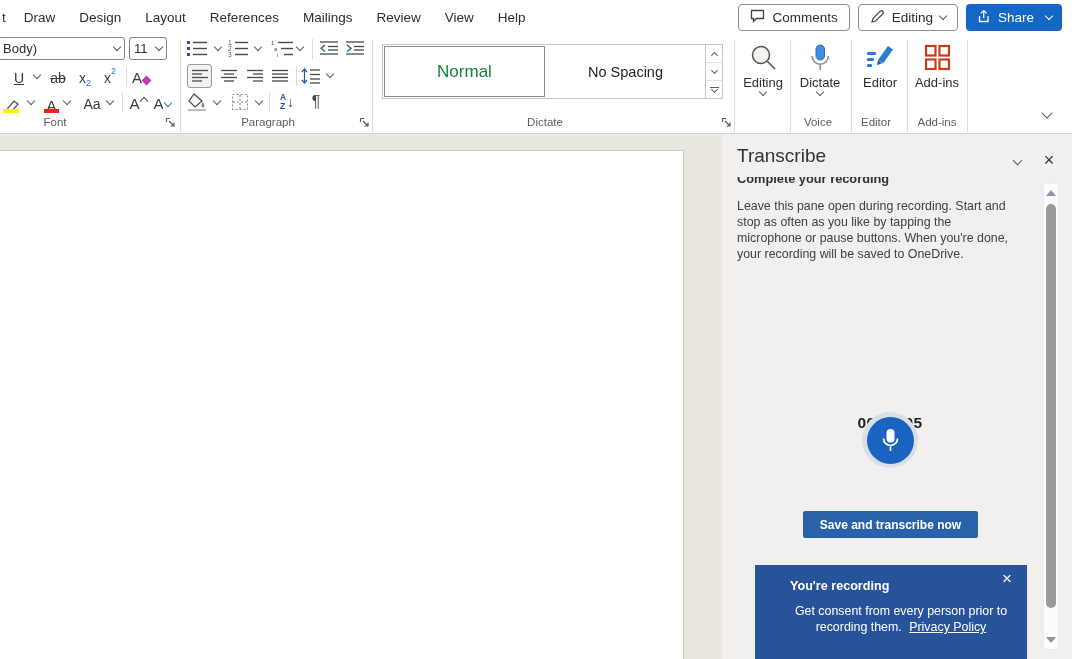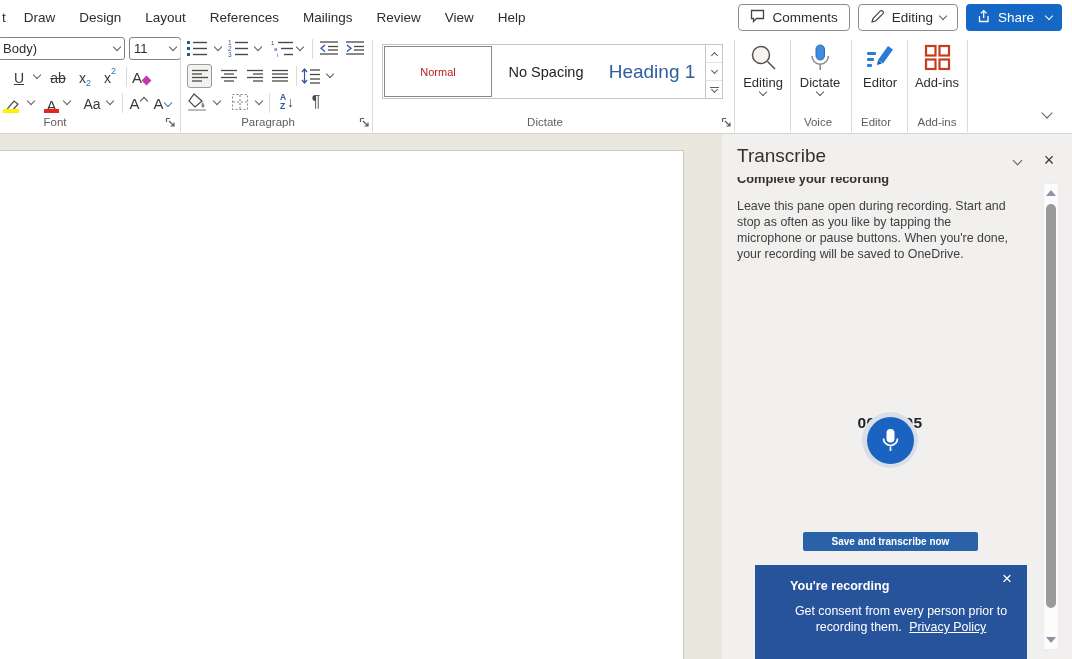--- a/index.html
+++ b/index.html
@@ -49,22 +49,22 @@
   .pane-title { position:absolute; left:15px; top:11px; font-size:19px; color:#333231; font-weight:400; }
   .pane-hbtn { position:absolute; width:22px; height:22px; display:flex; align-items:center; justify-content:center; }
   .pane-scrollarea { position:absolute; left:15px; top:43px; width:292px; height:482px; overflow:hidden; }
   .pane-heading-clip { height:13px; overflow:hidden; }
   .pane-heading { font-size:12.8px; font-weight:bold; color:#323130; margin-top:-6px; display:block; }
   .pane-body { margin-top:8px; width:282px; font-size:12.4px; line-height:16px; color:#404040; }
   .timer { position:absolute; left:0; top:245px; width:336px; text-align:center; font-size:15.5px; font-weight:600; color:#1f1f1f; letter-spacing:0.4px;margin-top:35px; }
   .micbtn { position:absolute; left:140px; top:278px; width:56px; height:56px; border-radius:50%;
             background:#d9dfe9; display:flex; align-items:center; justify-content:center; }
   .micbtn .inner { width:47px; height:47px; border-radius:50%; background:#1b63c1; display:flex; align-items:center; justify-content:center; }
-  .savebtn { position:absolute; left:81px; top:398px; width:175px; height:19px; background:#2a62a9; border:none; border-radius:2px;
-             color:#fff; font-size:10px; font-weight:bold; font-family:"Liberation Sans",sans-serif; }
+  .savebtn { position:absolute; left:81px; top:377px; width:175px; height:27px; background:#2a62a9; border:none; border-radius:2px;
+             color:#fff; font-size:12px; font-weight:bold; font-family:"Liberation Sans",sans-serif; }
   .banner { position:absolute; left:33px; top:431px; width:272px; height:100px; background:#27539b; color:#fff; }
   .banner-title { position:absolute; left:35px; top:14px; font-size:12.6px; font-weight:bold; }
   .banner-close { position:absolute; right:10px; top:4px; font-size:17px; color:#fff; width:20px; height:20px; display:flex; align-items:center; justify-content:center; }
   .banner-body { position:absolute; left:35px; top:38px; width:222px; font-size:12.4px; line-height:16px;text-align:center; }
   .banner-link { color:#fff; text-decoration:underline; }
   .scrollbar { position:absolute; left:321px; top:49px; width:16px; height:467px; background:#fcfcfc; border:1px solid #ececec; }
   .sb-thumb { position:absolute; left:2px; top:20px; width:10px; height:404px; border-radius:5px; background:#9a9a9a; }
   .tri-up { width:0; height:0; border-left:5px solid transparent; border-right:5px solid transparent; border-bottom:6px solid #8b95a5; position:absolute; left:2px; top:6px; }
   .tri-down { width:0; height:0; border-left:5px solid transparent; border-right:5px solid transparent; border-top:6px solid #8b95a5; position:absolute; left:2px; bottom:6px; }
 
@@ -117,21 +117,21 @@
     </div>
   </div>
 </div>
 
 <div class="ribbon">
 
   <div class="combo" style="left:-2px; width:127px;">
     <span>Body)</span>
     <span class="chev"></span>
   </div>
-  <div class="combo" style="left:129px; width:52px;">
+  <div class="combo" style="left:129px; width:38px;">
     <span>11</span>
     <span class="chev"></span>
   </div>
 
   <div class="glyphbtn" style="left:10px; top:31px; width:18px; height:20px; text-decoration:underline;">U</div>
   <span class="chev" style="position:absolute; left:34px; top:40px;"></span>
   <div class="glyphbtn" style="left:47px; top:31px; width:22px; height:20px; text-decoration:line-through;">ab</div>
   <div class="glyphbtn" style="left:76px; top:31px; width:18px; height:20px;">
     <span>x</span>
       <span style="font-size:9px; color:#2b79c2; margin-bottom:-2px;">2</span>
@@ -333,23 +333,22 @@
   <div class="launcher" style="left:358px;">
     <svg width="11" height="11" viewBox="0 0 11 11">
         <path d="M1.5 1.5 H5 M1.5 1.5 V5" stroke="#5a5a5a" fill="none" stroke-width="1.2"></path>
         <path d="M4 4 L9 9 M9 5.5 V9 H5.5" stroke="#5a5a5a" fill="none" stroke-width="1.2"></path>
       </svg>
   </div>
 
   <div class="vsep" style="left:372px;"></div>
 
   <div class="stylecard-wrap">
-    <div class="stylecard selected" style="font-size:11px; color:#b91c1c;">Normal</div>
+    <div class="stylecard selected" style="font-size:17px; color:#15803d;">Normal</div>
     <div class="stylecard" style="font-size:14.5px; color:#252423;">No Spacing</div>
-    <div class="stylecard" style="font-size:19px; color:#2e5f9e; font-weight:300;">Heading 1</div>
   </div>
   <div class="sgallery-btns">
     <div>
         <span class="chev up" style="width:5px;height:5px;"></span>
       </div>
     <div>
         <span class="chev" style="width:5px;height:5px;"></span>
       </div>
     <div style="flex-direction:column; gap:0;">
         <span style="width:9px; height:1.4px; background:#5f5d5b; margin-bottom:1px;"></span>

